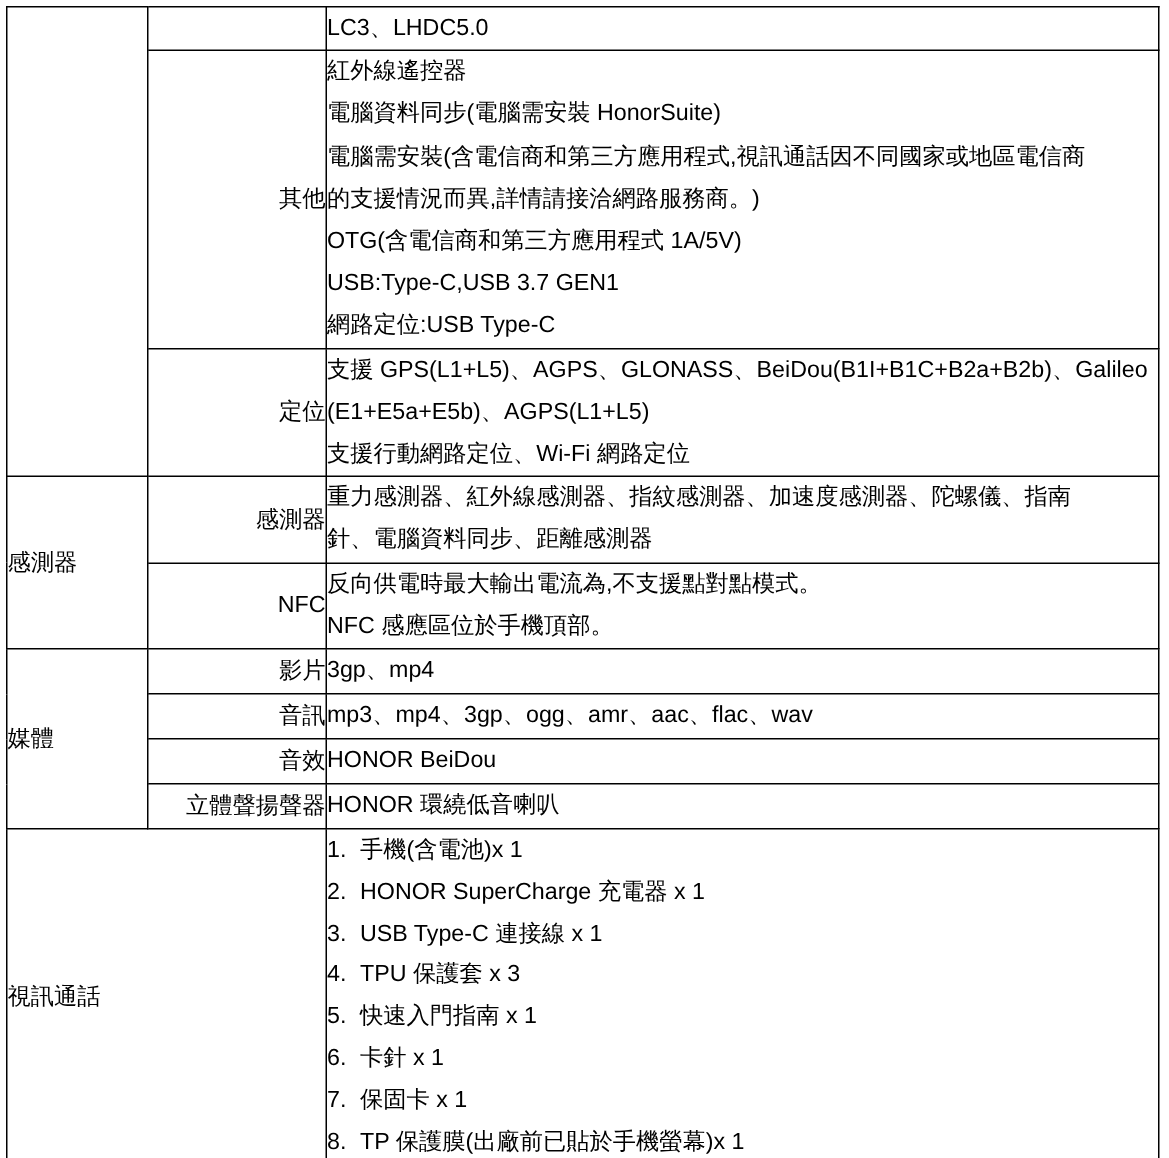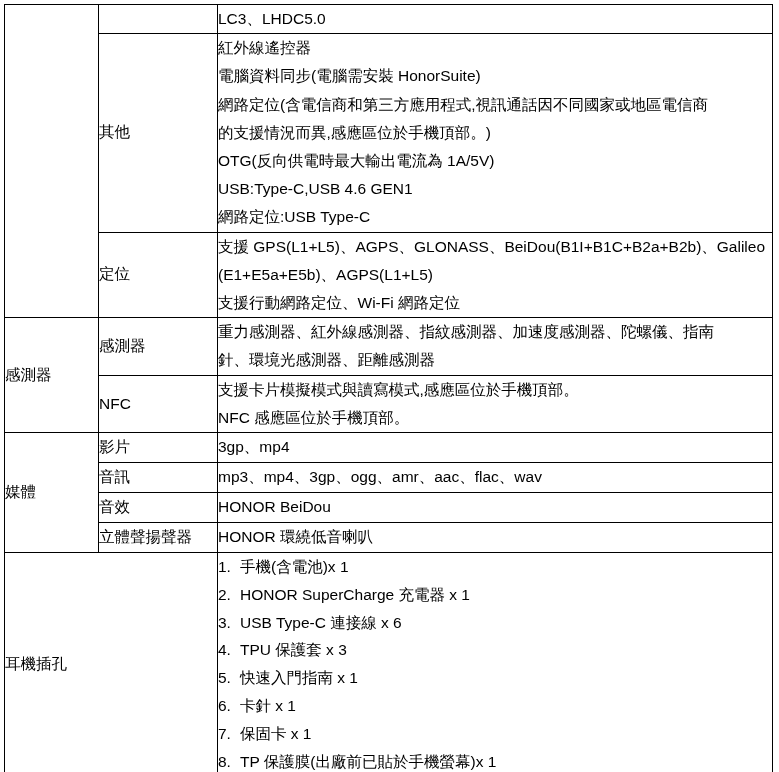--- a/index.html
+++ b/index.html
@@ -31,20 +31,21 @@
   }
   
   td.cat {
     padding-left: 9px;
     vertical-align: middle;
   }
   
   td.sub {
     padding-left: 7px;
     vertical-align: middle;
+    text-align: right;
   }
   
   td.val {
     padding: 0 8px 0 10px;
     vertical-align: middle;
   }
   .line {
     line-height: 28.2px;
     white-space: nowrap;
     overflow: hidden;
@@ -95,24 +96,24 @@
       </td>
     </tr>
 
     <tr>
       <td class="sub">
         <span>其他</span>
       </td>
       <td class="val">
         <div class="line">紅外線遙控器</div>
         <div class="line">電腦資料同步(電腦需安裝 HonorSuite)</div>
-        <div class="line">網路定位(含電信商和第三方應用程式,視訊通話因不同國家或地區電信商</div>
-        <div class="line">的支援情況而異,感應區位於手機頂部。)</div>
-        <div class="line">OTG(反向供電時最大輸出電流為 1A/5V)</div>
-        <div class="line">USB:Type-C,USB 4.6 GEN1</div>
+        <div class="line">電腦需安裝(含電信商和第三方應用程式,視訊通話因不同國家或地區電信商</div>
+        <div class="line">的支援情況而異,詳情請接洽網路服務商。)</div>
+        <div class="line">OTG(含電信商和第三方應用程式 1A/5V)</div>
+        <div class="line">USB:Type-C,USB 3.7 GEN1</div>
         <div class="line">網路定位:USB Type-C</div>
       </td>
     </tr>
 
     <tr>
       <td class="sub">
         <span>定位</span>
       </td>
       <td class="val">
         <div class="line">支援 GPS(L1+L5)、AGPS、GLONASS、BeiDou(B1I+B1C+B2a+B2b)、Galileo</div>
@@ -123,30 +124,30 @@
 
     <tr>
       <td class="cat" rowspan="2">
         <span>感測器</span>
       </td>
       <td class="sub">
         <span>感測器</span>
       </td>
       <td class="val">
         <div class="line">重力感測器、紅外線感測器、指紋感測器、加速度感測器、陀螺儀、指南</div>
-        <div class="line">針、環境光感測器、距離感測器</div>
+        <div class="line">針、電腦資料同步、距離感測器</div>
       </td>
     </tr>
 
     <tr>
       <td class="sub">
         <span>NFC</span>
       </td>
       <td class="val">
-        <div class="line">支援卡片模擬模式與讀寫模式,感應區位於手機頂部。</div>
+        <div class="line">反向供電時最大輸出電流為,不支援點對點模式。</div>
         <div class="line">NFC 感應區位於手機頂部。</div>
       </td>
     </tr>
 
     <tr class="r-single">
       <td class="cat" rowspan="4">
         <span>媒體</span>
       </td>
       <td class="sub">
         <span>影片</span>
@@ -175,35 +176,35 @@
       <td class="sub">
         <span>立體聲揚聲器</span>
       </td>
       <td class="val">
         <div class="line">HONOR 環繞低音喇叭</div>
       </td>
     </tr>
 
     <tr>
       <td class="cat" colspan="2">
-        <span>耳機插孔</span>
+        <span>視訊通話</span>
       </td>
       <td class="val">
         <div class="pkg-list">
           <div class="pkg-item">
             <span class="pkg-num">1.</span>
             <span class="pkg-text">手機(含電池)x 1</span>
           </div>
           <div class="pkg-item">
             <span class="pkg-num">2.</span>
             <span class="pkg-text">HONOR SuperCharge 充電器 x 1</span>
           </div>
           <div class="pkg-item">
             <span class="pkg-num">3.</span>
-            <span class="pkg-text">USB Type-C 連接線 x 6</span>
+            <span class="pkg-text">USB Type-C 連接線 x 1</span>
           </div>
           <div class="pkg-item">
             <span class="pkg-num">4.</span>
             <span class="pkg-text">TPU 保護套 x 3</span>
           </div>
           <div class="pkg-item">
             <span class="pkg-num">5.</span>
             <span class="pkg-text">快速入門指南 x 1</span>
           </div>
           <div class="pkg-item">

